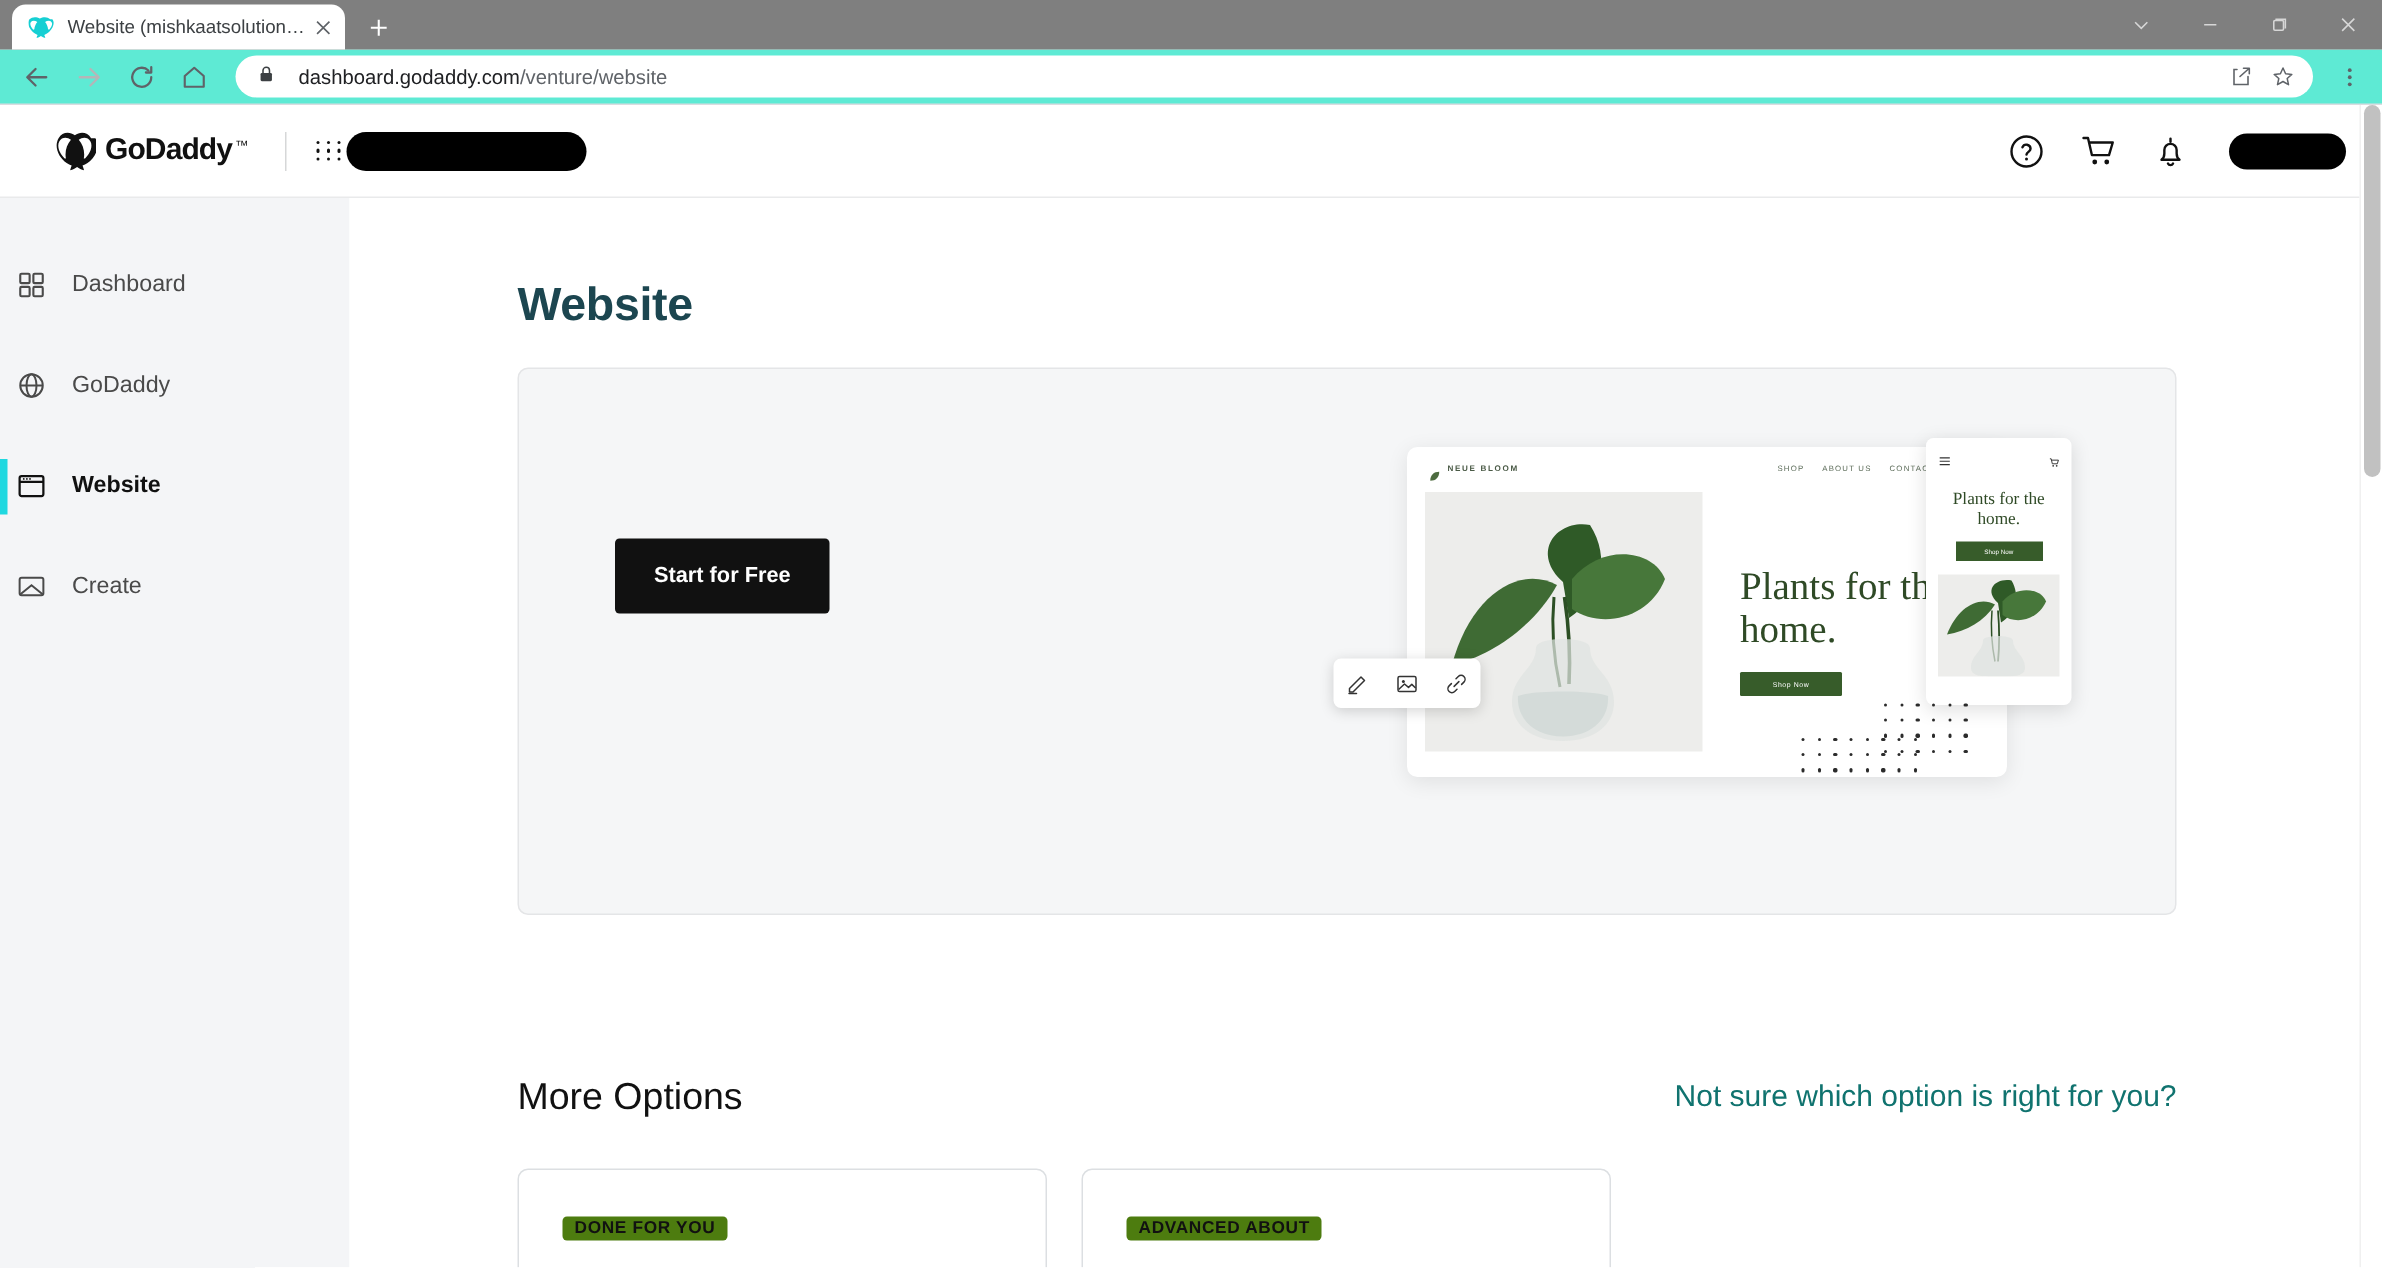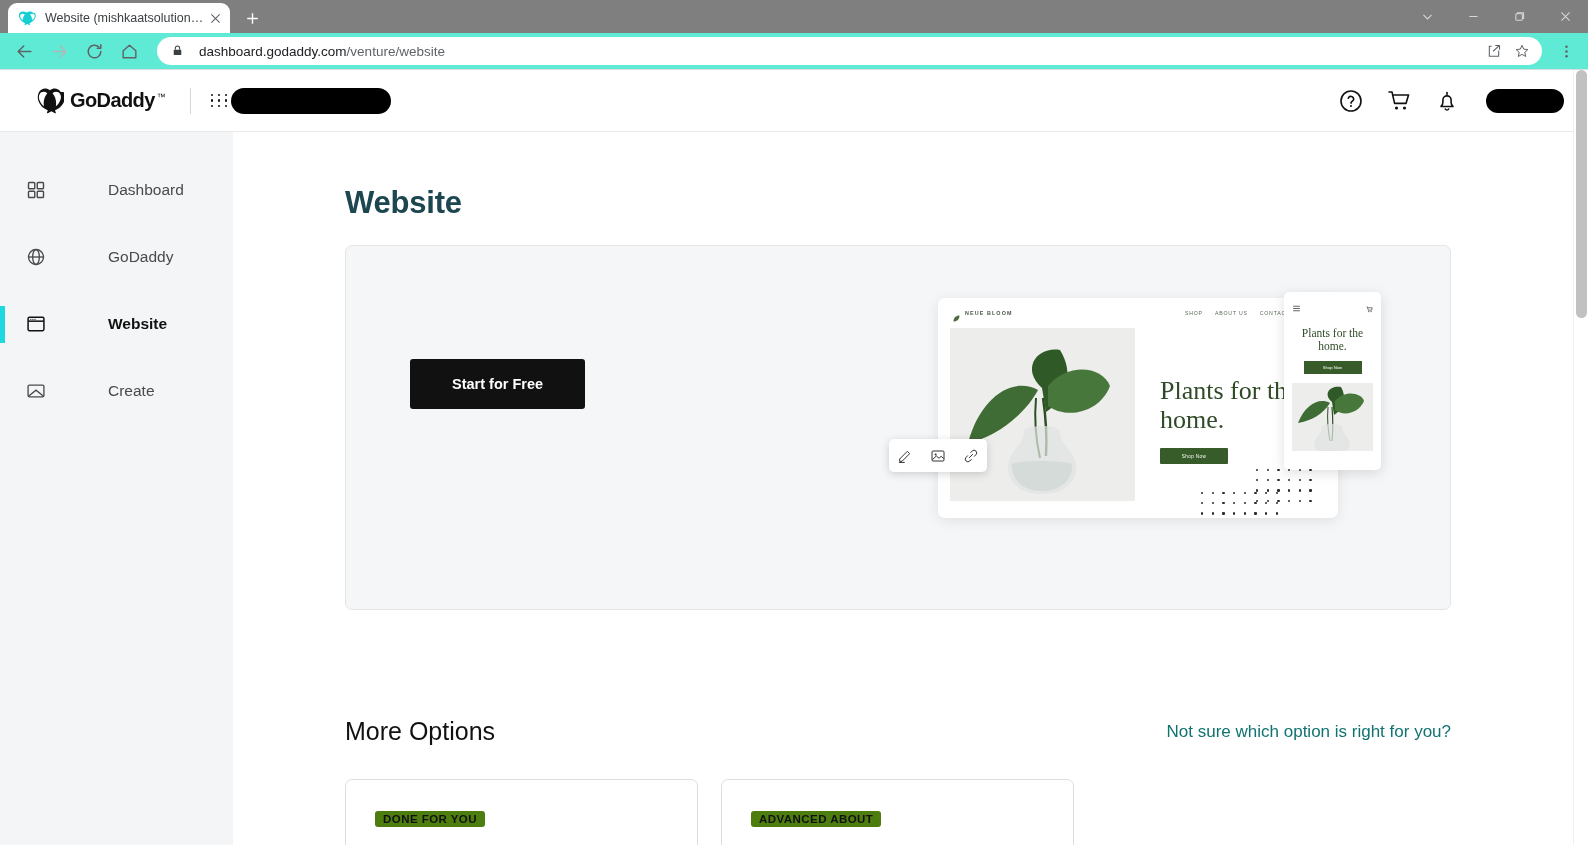--- a/index.html
+++ b/index.html
@@ -113,23 +113,22 @@
 
   
   .body-split { display: flex; height: 713px; }
 
   .sidebar {
     width: 233px; flex: 0 0 233px; background: #f4f5f7;
     padding-top: 38px; position: relative;
   }
   .nav-item {
     height: 40px; display: flex; align-items: center;
-    padding-left: 25px; margin-bottom: 27px; position: relative;
+    padding-left: 10px; margin-bottom: 27px; position: relative;
     color: #4a4a4a;
-    gap: 45px;
   }
   .nav-item .nav-icon {
     width: 21px; height: 21px; flex: 0 0 21px; margin-right: 17px;
     display: flex; align-items: center; justify-content: center;
   }
   .nav-label { font-size: 15.5px; color: #4a4a4a; }
   .nav-item.active .nav-label { color: #111111; font-weight: bold; }
   .nav-item.active .nav-icon { color: #111111; }
   .nav-indicator {
     position: absolute; left: 0; top: 2px;
@@ -152,21 +151,21 @@
     border-radius: 7px; position: relative; overflow: hidden;
   }
   .hero-copy { position: absolute; left: 64px; top: 113px; width: 470px; }
   .hero-title {
     font-size: 27px; line-height: 1.38; color: #111111; font-weight: normal;
     margin-bottom: 26px;
   }
   .hero-btn {
     display: inline-block; background: #111111; color: #ffffff;
     font-size: 14.5px; font-weight: bold;
-    padding: 17px 42px; border: none; border-radius: 3px;
+    padding: 17px 26px; border: none; border-radius: 3px;
     cursor: pointer;
   }
 
   
   .illus { position: absolute; left: 570px; top: 8px; width: 530px; height: 355px; }
   .site-mock {
     position: absolute; left: 22px; top: 44px; width: 400px; height: 220px;
     background: #ffffff; border-radius: 7px;
     box-shadow: 0 3px 14px rgba(0,0,0,0.09);
   }
@@ -238,21 +237,21 @@
   
   .leaf-art { position: absolute; inset: 0; }
 
   
   .more-row {
     display: flex; align-items: center;
     width: 1106px; margin-top: 107px;
   }
   .more-title { font-size: 25px; color: #111111; }
   .more-link {
-    margin-left: auto; font-size: 17px; color: #10736f;
+    margin-left: auto; font-size: 20px; color: #10736f;
     text-decoration: none; cursor: pointer;
   }
   .opt-cards { display: flex; gap: 23px; margin-top: 33px; }
   .opt-card {
     width: 353px; height: 150px; background: #ffffff;
     border: 1px solid #dcdfe2; border-radius: 7px;
     padding: 29px 0 0 29px;
   }
   .badge {
     display: inline-block; background: #4d7c0f; color: #111111;

